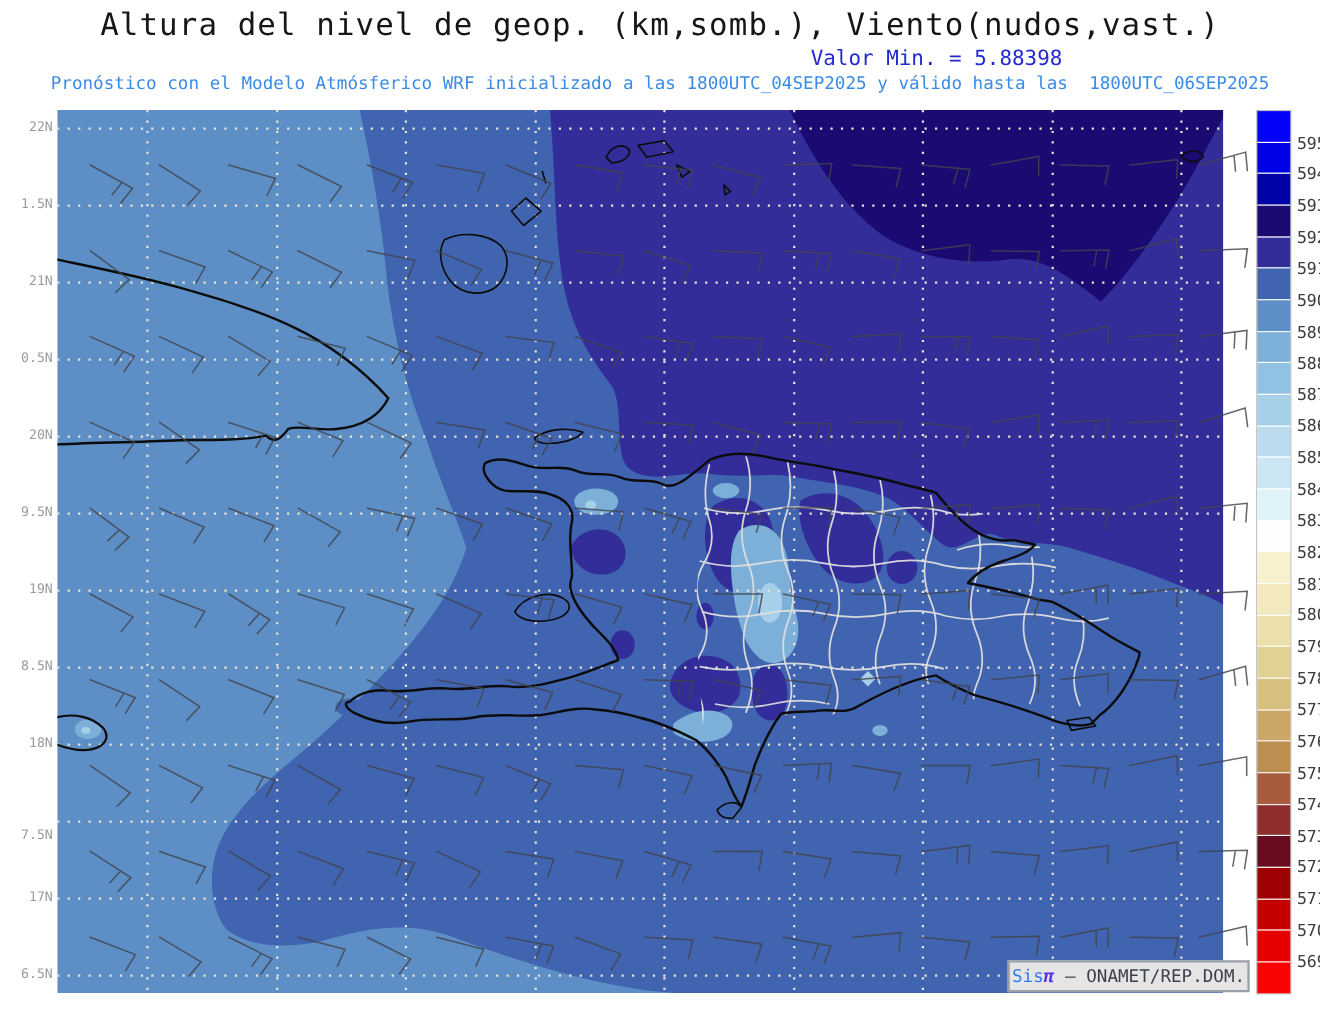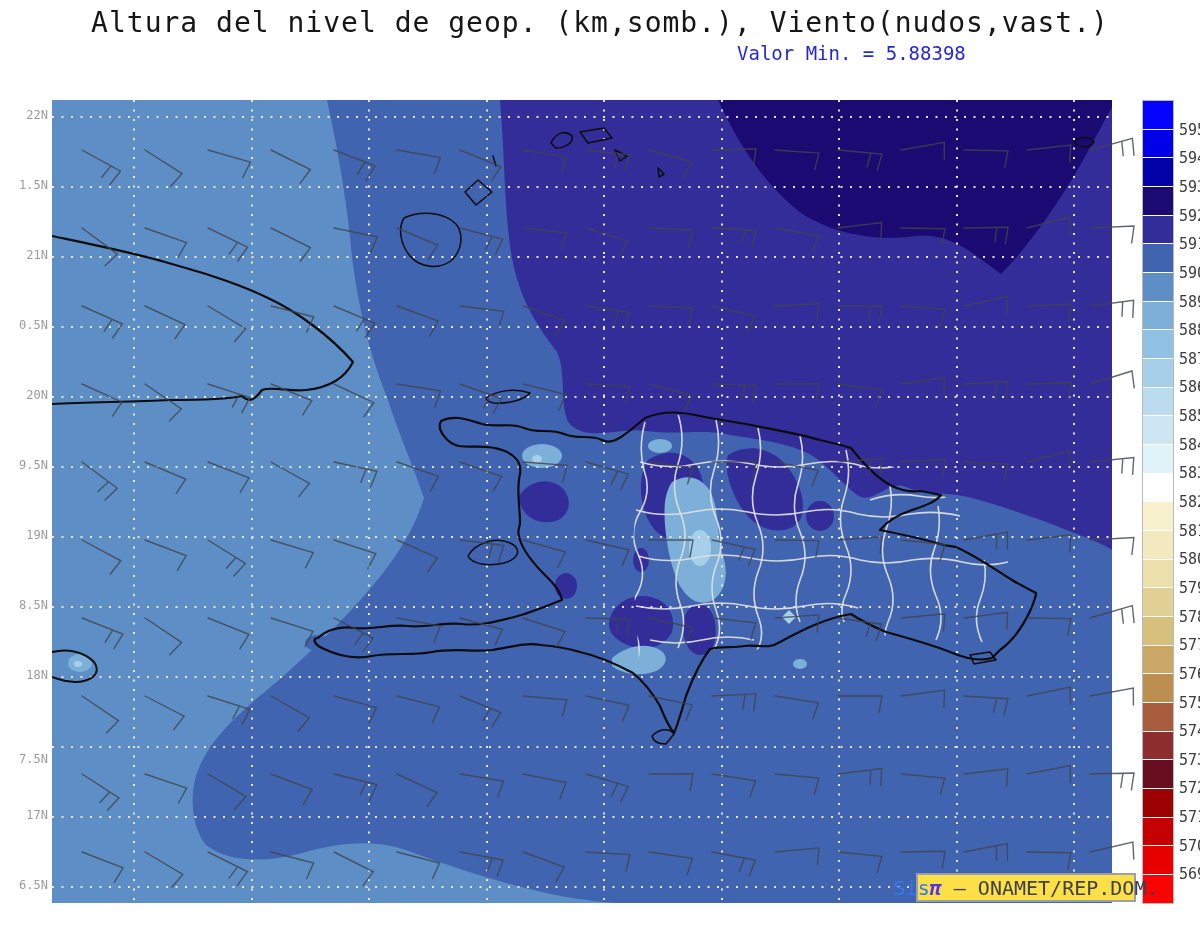--- a/index.html
+++ b/index.html
@@ -22,34 +22,35 @@
   #lat-labels span{position:absolute;right:0;font-size:12px;color:#9b9b9b;white-space:pre;}
   #lon-labels{position:absolute;left:0;top:903px;width:1200px;height:22px;}
   #lon-labels span{position:absolute;top:0;width:36px;text-align:center;font-size:14px;color:#9b9b9b;}
   
   #cbar{position:absolute;left:1142px;top:100px;width:30px;height:802px;
         border:1px solid #b9b9b9;display:flex;flex-direction:column;}
   .cseg{flex:1;}
   .cseg + .cseg{border-top:1px solid #ffffff;}
   #cbar-labels span{position:absolute;left:1179px;font-size:15px;color:#3c3c3c;}
   
-  .brand{position:absolute;left:916px;top:873px;width:216px;height:25px;background:#fde047;
+  .brand{position:absolute;left:916px;top:873px;width:216px;height:25px;background:#e5e5e5;
          border:2px solid #9aa0a8;display:flex;align-items:center;justify-content:center;
-         font-size:20px;white-space:pre;}
+         font-size:16px;white-space:pre;}
   .brand .sis{color:#2f7bf2;}
   .brand .pi{color:#5533e8;font-style:italic;font-weight:bold;}
   .brand .org{color:#3d3f4a;}
 </style>
 </head>
 <body>
 
 <div class="page">
 
   <h1 class="title">Altura del nivel de geop. (km,somb.), Viento(nudos,vast.)</h1>
   <span class="s1" style="left:737px">Valor Min. = 5.88398</span>
+  <div class="s2">Pronóstico con el Modelo Atmósferico WRF inicializado a las 1800UTC_04SEP2025 y válido hasta las  1800UTC_06SEP2025</div>
 
   <svg id="mapsvg" width="1096" height="803" viewBox="52 100 1096 803">
     <defs>
       <clipPath id="mapclip">
           <rect x="52" y="100" width="1060" height="803"></rect>
         </clipPath>
       <clipPath id="drclip">
         <polygon points="640,410 780,428 862,450 940,492 1040,590 1005,655 940,660 850,620 770,648 705,655 668,700 640,676 632,560 640,440"></polygon>
       </clipPath>
     </defs>

